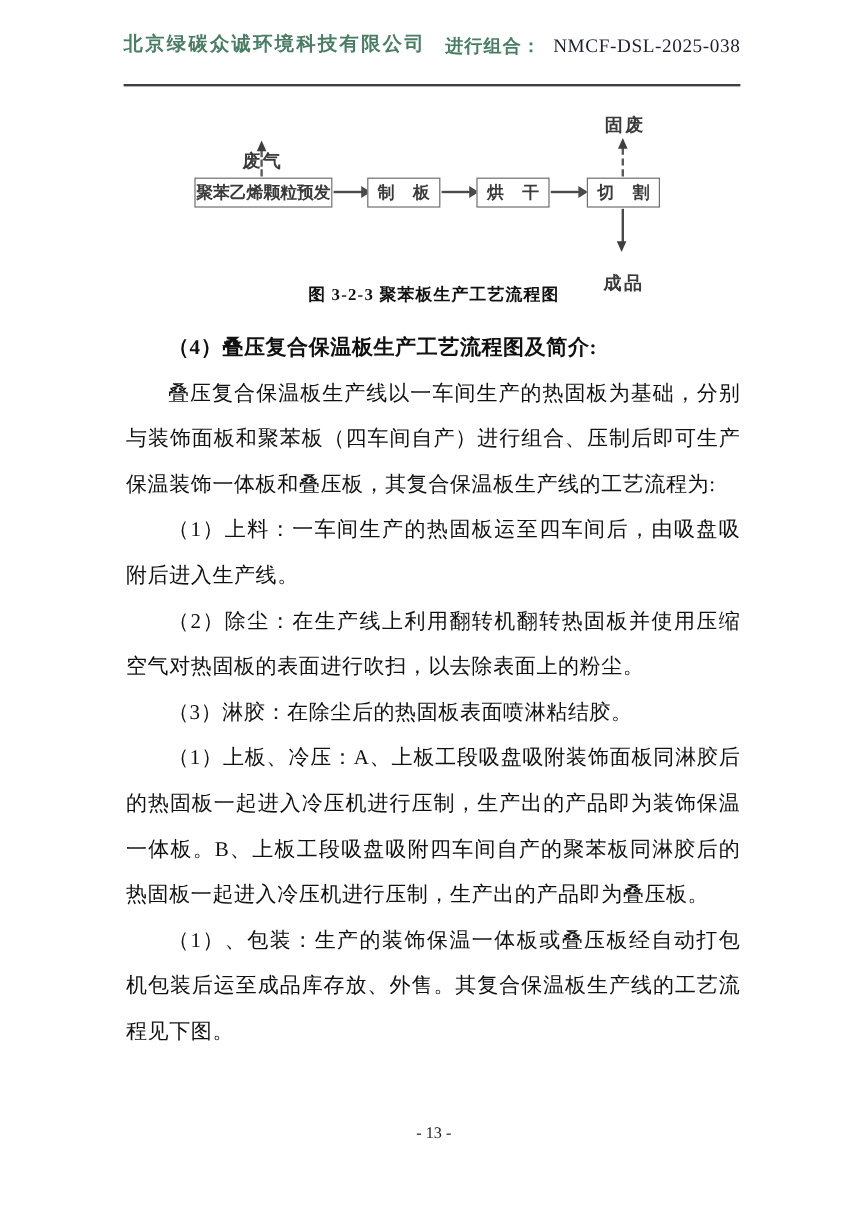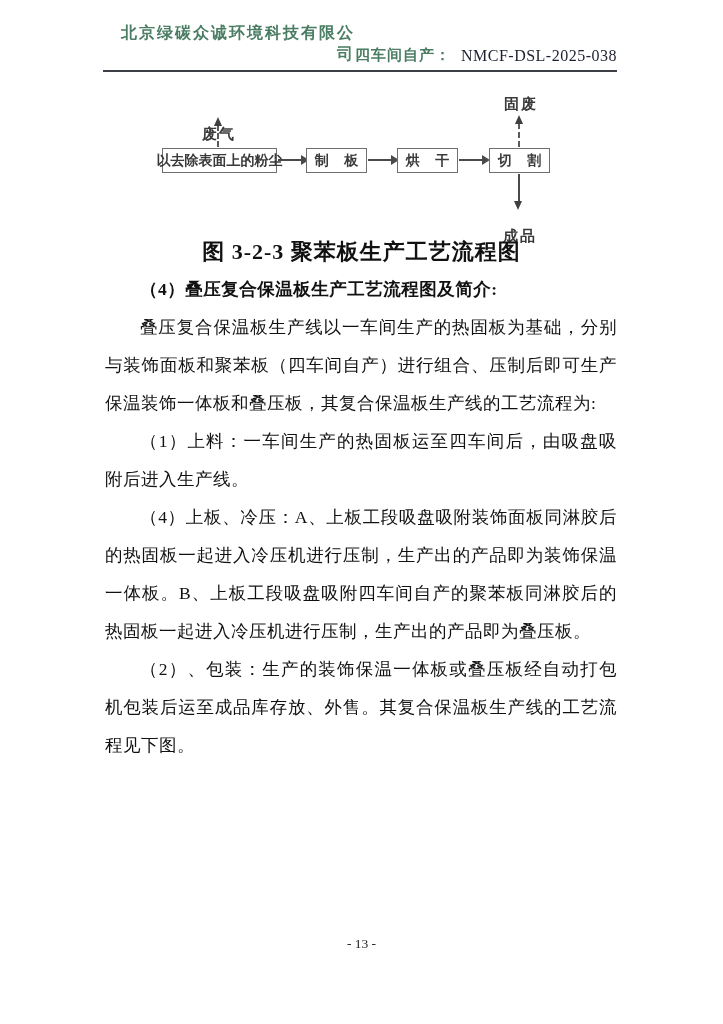--- a/index.html
+++ b/index.html
@@ -12,22 +12,21 @@
     overflow:hidden;
     margin:0 auto;
   }
 
   
   .header {
     position:absolute; top:40px; left:103px; right:106px;
     height:32px;
     display:flex; justify-content:space-between; align-items:flex-end;
     border-bottom:2px solid #3c3f46;
-    padding-bottom:5px;
-    text-align:right;
+    padding-bottom:22px;
   }
   .header .company {
     color:#4a7d63; font-size:16px; letter-spacing:2px; font-weight:bold;
   }
   .header .archive { display:flex; align-items:flex-end; gap:10px; }
   .header .archive-label {
     color:#4a7d63; font-size:15px; font-weight:bold; letter-spacing:1px;
   }
   .header .archive-number {
     color:#1c2030; font-size:16px; font-weight:normal; letter-spacing:0.5px;
@@ -62,21 +61,21 @@
   .vsolid { position:absolute; width:2px; background:#4a4a4a; }
   .vsolid::after {
     content:""; position:absolute; bottom:-8px; left:-4px;
     border-top:9px solid #3f3f3f;
     border-left:4px solid transparent; border-right:4px solid transparent;
   }
 
   
   .caption {
     position:absolute; top:237px; left:0; width:723px;
-    text-align:center; font-size:22px; font-weight:bold; color:#111;
+    text-align:center; font-size:14px; font-weight:bold; color:#111;
     letter-spacing:1px;
   }
   .content {
     position:absolute; top:270px; left:105px; width:512px;
     font-size:17.5px; line-height:38px; color:#111;
   }
   .content .heading {
     font-weight:bold; letter-spacing:0.5px;
   }
   .content p {
@@ -90,49 +89,51 @@
   }
 </style>
 </head>
 <body>
 
 <div class="page">
 
   <div class="header">
     <span class="company">北京绿碳众诚环境科技有限公司</span>
     <span class="archive">
-      <span class="archive-label">四车间自产：</span>
+      <span class="archive-label">进行组合：</span>
       <span class="archive-number">NMCF-DSL-2025-038</span>
     </span>
   </div>
 
   <div class="flowchart">
     <span class="fc-label" style="left:202px; top:2px;margin-top:28px;">废气</span>
     <div class="vdash" style="left:217px; top:30px; height:22px;"></div>
 
-    <div class="fc-box" style="left:162px; width:115px;">以去除表面上的粉尘</div>
+    <div class="fc-box" style="left:162px; width:115px;">聚苯乙烯颗粒预发</div>
     <div class="harrow" style="left:278px; width:24px;"></div>
     <div class="fc-box small" style="left:306px; width:61px;">制 板</div>
     <div class="harrow" style="left:368px; width:24px;"></div>
     <div class="fc-box small" style="left:397px; width:61px;">烘 干</div>
     <div class="harrow" style="left:459px; width:24px;"></div>
     <div class="fc-box small" style="left:489px; width:61px;">切 割</div>
 
     <span class="fc-label" style="left:504px; top:0px;">固废</span>
     <div class="vdash" style="left:518px; top:28px; height:24px;"></div>
 
     <div class="vsolid" style="left:518px; top:79px; height:28px;"></div>
     <span class="fc-label" style="left:503px; top:112px;margin-top:20px;">成品</span>
   </div>
 
   <div class="caption">图 3-2-3 聚苯板生产工艺流程图</div>
 
   <div class="content">
     <p class="heading">（4）叠压复合保温板生产工艺流程图及简介:</p>
     <p>叠压复合保温板生产线以一车间生产的热固板为基础，分别与装饰面板和聚苯板（四车间自产）进行组合、压制后即可生产保温装饰一体板和叠压板，其复合保温板生产线的工艺流程为:</p>
     <p>（1）上料：一车间生产的热固板运至四车间后，由吸盘吸附后进入生产线。</p>
-    <p>（4）上板、冷压：A、上板工段吸盘吸附装饰面板同淋胶后的热固板一起进入冷压机进行压制，生产出的产品即为装饰保温一体板。B、上板工段吸盘吸附四车间自产的聚苯板同淋胶后的热固板一起进入冷压机进行压制，生产出的产品即为叠压板。</p>
-    <p>（2）、包装：生产的装饰保温一体板或叠压板经自动打包机包装后运至成品库存放、外售。其复合保温板生产线的工艺流程见下图。</p>
+    <p>（2）除尘：在生产线上利用翻转机翻转热固板并使用压缩空气对热固板的表面进行吹扫，以去除表面上的粉尘。</p>
+    <p>（3）淋胶：在除尘后的热固板表面喷淋粘结胶。</p>
+    <p>（1）上板、冷压：A、上板工段吸盘吸附装饰面板同淋胶后的热固板一起进入冷压机进行压制，生产出的产品即为装饰保温一体板。B、上板工段吸盘吸附四车间自产的聚苯板同淋胶后的热固板一起进入冷压机进行压制，生产出的产品即为叠压板。</p>
+    <p>（1）、包装：生产的装饰保温一体板或叠压板经自动打包机包装后运至成品库存放、外售。其复合保温板生产线的工艺流程见下图。</p>
   </div>
 
   <div class="footer">- 13 -</div>
 
 </div>
 
 </body></html>

